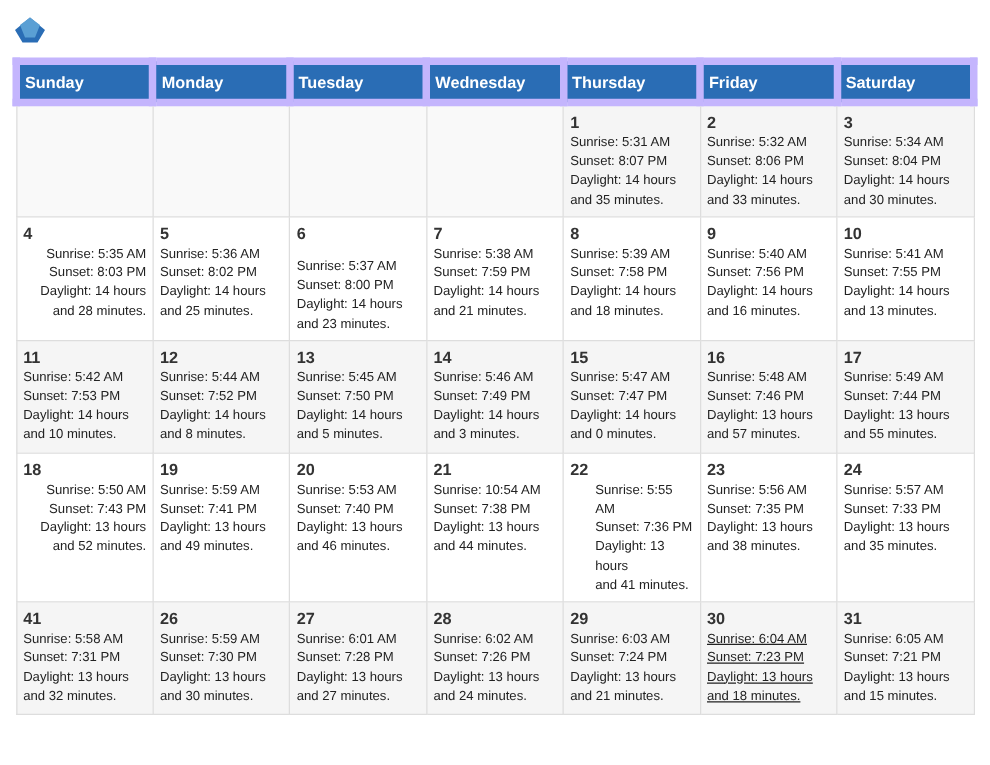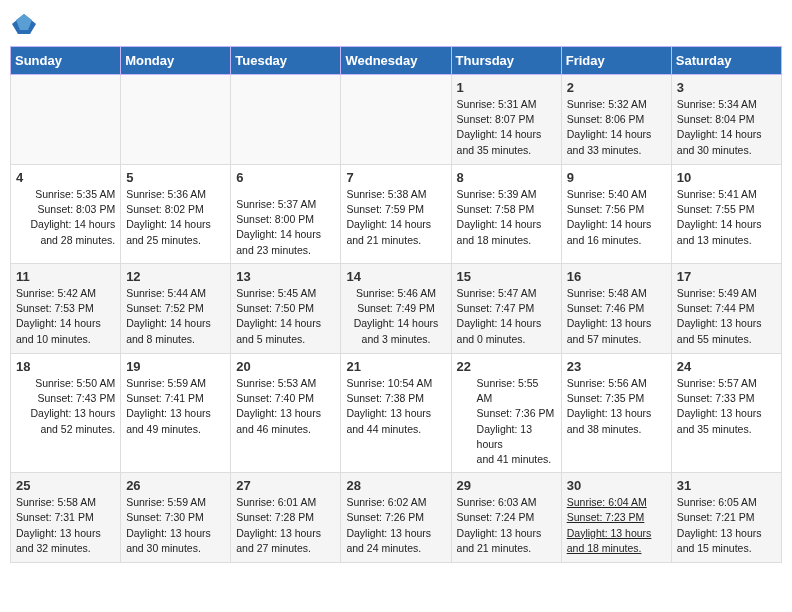--- a/index.html
+++ b/index.html
@@ -56,21 +56,21 @@
     }
     thead tr {
       background-color: #2a6db5;
       color: #fff;
     }
     thead th {
       padding: 6px 4px;
       text-align: left;
       font-size: 13px;
       font-weight: bold;
-      border: 1px solid #c4b5fd;
+      border: 6px solid #c4b5fd;
     }
     tbody tr {
       background: #fff;
     }
     tbody tr:nth-child(odd) {
       background: #f5f5f5;
     }
     tbody td {
       vertical-align: top;
       padding: 5px 5px 5px 5px;
@@ -223,21 +223,21 @@
         </td>
         <td>
           <span class="day-number">13</span>
           <div class="cell-text" style="white-space: pre-line;">Sunrise: 5:45 AM
 Sunset: 7:50 PM
 Daylight: 14 hours
 and 5 minutes.</div>
         </td>
         <td>
           <span class="day-number">14</span>
-          <div class="cell-text" style="white-space: pre-line; text-align: center;">Sunrise: 5:46 AM
+          <div class="cell-text" style="white-space: pre-line;">Sunrise: 5:46 AM
 Sunset: 7:49 PM
 Daylight: 14 hours
 and 3 minutes.</div>
         </td>
         <td>
           <span class="day-number">15</span>
           <div class="cell-text" style="white-space: pre-line;">Sunrise: 5:47 AM
 Sunset: 7:47 PM
 Daylight: 14 hours
 and 0 minutes.</div>
@@ -303,21 +303,21 @@
         <td>
           <span class="day-number">24</span>
           <div class="cell-text" style="white-space: pre-line;">Sunrise: 5:57 AM
 Sunset: 7:33 PM
 Daylight: 13 hours
 and 35 minutes.</div>
         </td>
       </tr>
       <tr>
         <td>
-          <span class="day-number">25</span>
+          <span class="day-number">41</span>
           <div class="cell-text" style="white-space: pre-line;">Sunrise: 5:58 AM
 Sunset: 7:31 PM
 Daylight: 13 hours
 and 32 minutes.</div>
         </td>
         <td>
           <span class="day-number">26</span>
           <div class="cell-text" style="white-space: pre-line;">Sunrise: 5:59 AM
 Sunset: 7:30 PM
 Daylight: 13 hours

